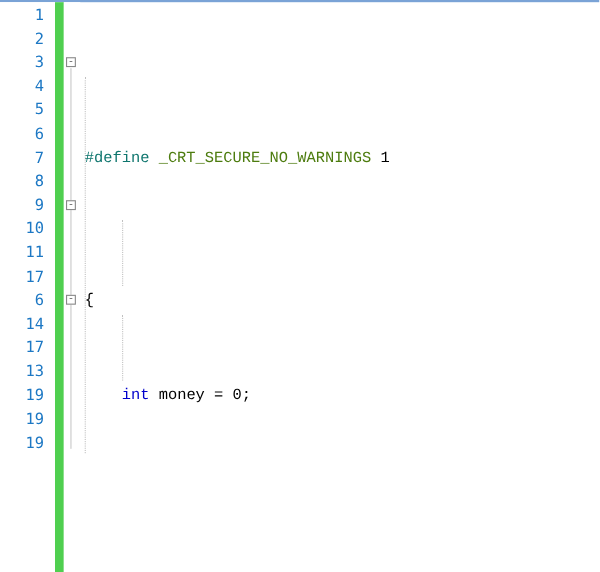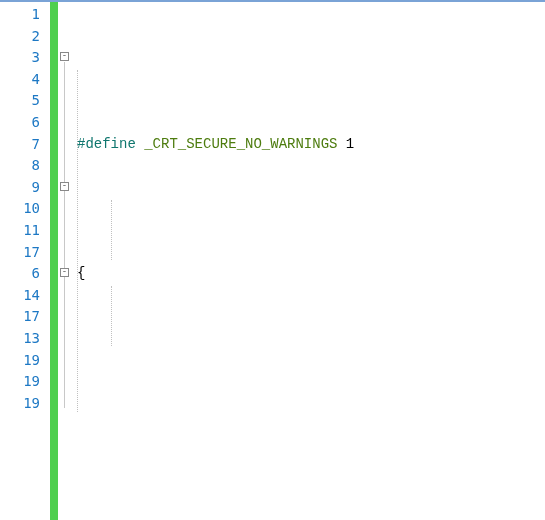--- a/index.html
+++ b/index.html
@@ -124,20 +124,21 @@
     <div class="vguide" style="left:4px; top:68px; height:342px;"></div>
     <div class="vguide" style="left:38px; top:198px; height:60px;"></div>
     <div class="vguide" style="left:38px; top:284px; height:60px;"></div>
 
     <div class="row"><span class="pre">#define</span><span class="mac"> _CRT_SECURE_NO_WARNINGS</span><span> 1</span></div>
 
 
 
     <div class="row"><span>{</span></div>
 
+    <div class="row"><span>    </span><span class="kw">int</span><span> money = 0;</span></div>
 
     
 
     
 
     
 
     
 
     

